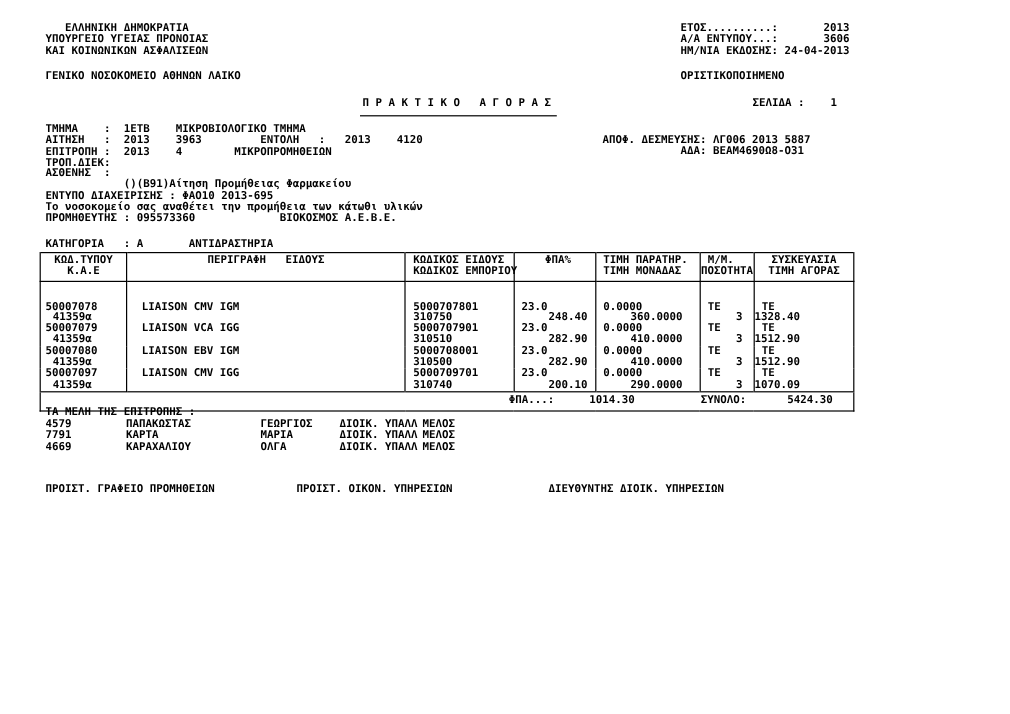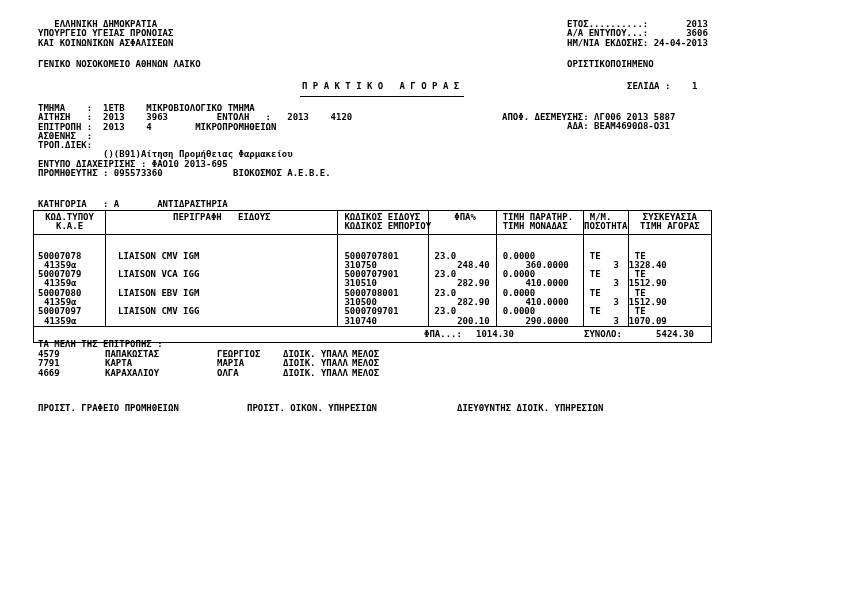--- a/index.html
+++ b/index.html
@@ -36,21 +36,21 @@
   thead th:nth-child(3) .l1,thead th:nth-child(3) .l2{text-align:left;padding-left:6px;}
   thead th:nth-child(4) .l1{text-align:center;padding-left:6px;}
   thead th:nth-child(5) .l1,thead th:nth-child(5) .l2{text-align:left;padding-left:6px;}
   thead th:nth-child(6) .l1{text-align:left;padding-left:6px;}
   thead th:nth-child(6) .l2{text-align:center;}
   thead th:nth-child(7) .l1,thead th:nth-child(7) .l2{text-align:center;}
   
   .totals-cell{border-top:1px solid #000;position:relative;height:15px;}
   .totals-cell span{position:absolute;top:2px;white-space:pre;line-height:11px;}
   .tot-vat-label{left:390px;}
-  .tot-vat-value{left:442px;width:68px;text-align:left;}
+  .tot-vat-value{left:442px;width:68px;text-align:center;}
   .tot-sum-label{left:550px;}
   .tot-sum-value{left:598px;width:62px;text-align:right;}
   
   .title-underline{border-bottom:1px solid #000;width:164px;height:0;}
   
   .member-row{display:flex;white-space:pre;line-height:9.3px;height:9.3px;}
   .m-code{width:67px;}
   .m-surname{width:112px;}
   .m-firstname{width:66px;}
   .m-role{width:69px;}
@@ -75,24 +75,25 @@
 <div class="abs line" style="left:567px;top:60px;">ΟΡΙΣΤΙΚΟΠΟΙΗΜΕΝΟ</div>
 
 <div class="abs line" style="left:302px;top:82px;">Π Ρ Α Κ Τ Ι Κ Ο   Α Γ Ο Ρ Α Σ</div>
 <div class="abs title-underline" style="left:300px;top:96px;"></div>
 <div class="abs line" style="left:627px;top:82px;">ΣΕΛΙΔΑ :    1</div>
 
 <div class="abs" style="left:38px;top:104px;">
   <div class="line">ΤΜΗΜΑ    :  1ΕΤΒ    ΜΙΚΡΟΒΙΟΛΟΓΙΚΟ ΤΜΗΜΑ</div>
   <div class="line">ΑΙΤΗΣΗ   :  2013    3963         ΕΝΤΟΛΗ   :   2013    4120</div>
   <div class="line">ΕΠΙΤΡΟΠΗ :  2013    4        ΜΙΚΡΟΠΡΟΜΗΘΕΙΩΝ</div>
+  <div class="line">ΤΡΟΠ.ΔΙΕΚ:</div>
   <div class="line">ΑΣΘΕΝΗΣ  :</div>
-  <div class="line">ΤΡΟΠ.ΔΙΕΚ:</div>
   <div class="line">            ()(Β91)Αίτηση Προμήθειας Φαρμακείου</div>
   <div class="line">ΕΝΤΥΠΟ ΔΙΑΧΕΙΡΙΣΗΣ : ΦΑΟ10 2013-695</div>
+  <div class="line">Το νοσοκομείο σας αναθέτει την προμήθεια των κάτωθι υλικών</div>
   <div class="line">ΠΡΟΜΗΘΕΥΤΗΣ : 095573360             ΒΙΟΚΟΣΜΟΣ Α.Ε.Β.Ε.</div>
 </div>
 
 <div class="abs" style="left:502px;top:113px;">
   <div class="line">ΑΠΟΦ. ΔΕΣΜΕΥΣΗΣ: ΛΓ006 2013 5887</div>
   <div class="line">            ΑΔΑ: ΒΕΑΜ4690Ω8-Ο31</div>
 </div>
 
 <div class="abs line" style="left:38px;top:200px;">ΚΑΤΗΓΟΡΙΑ   : Α       ΑΝΤΙΔΡΑΣΤΗΡΙΑ</div>
 

